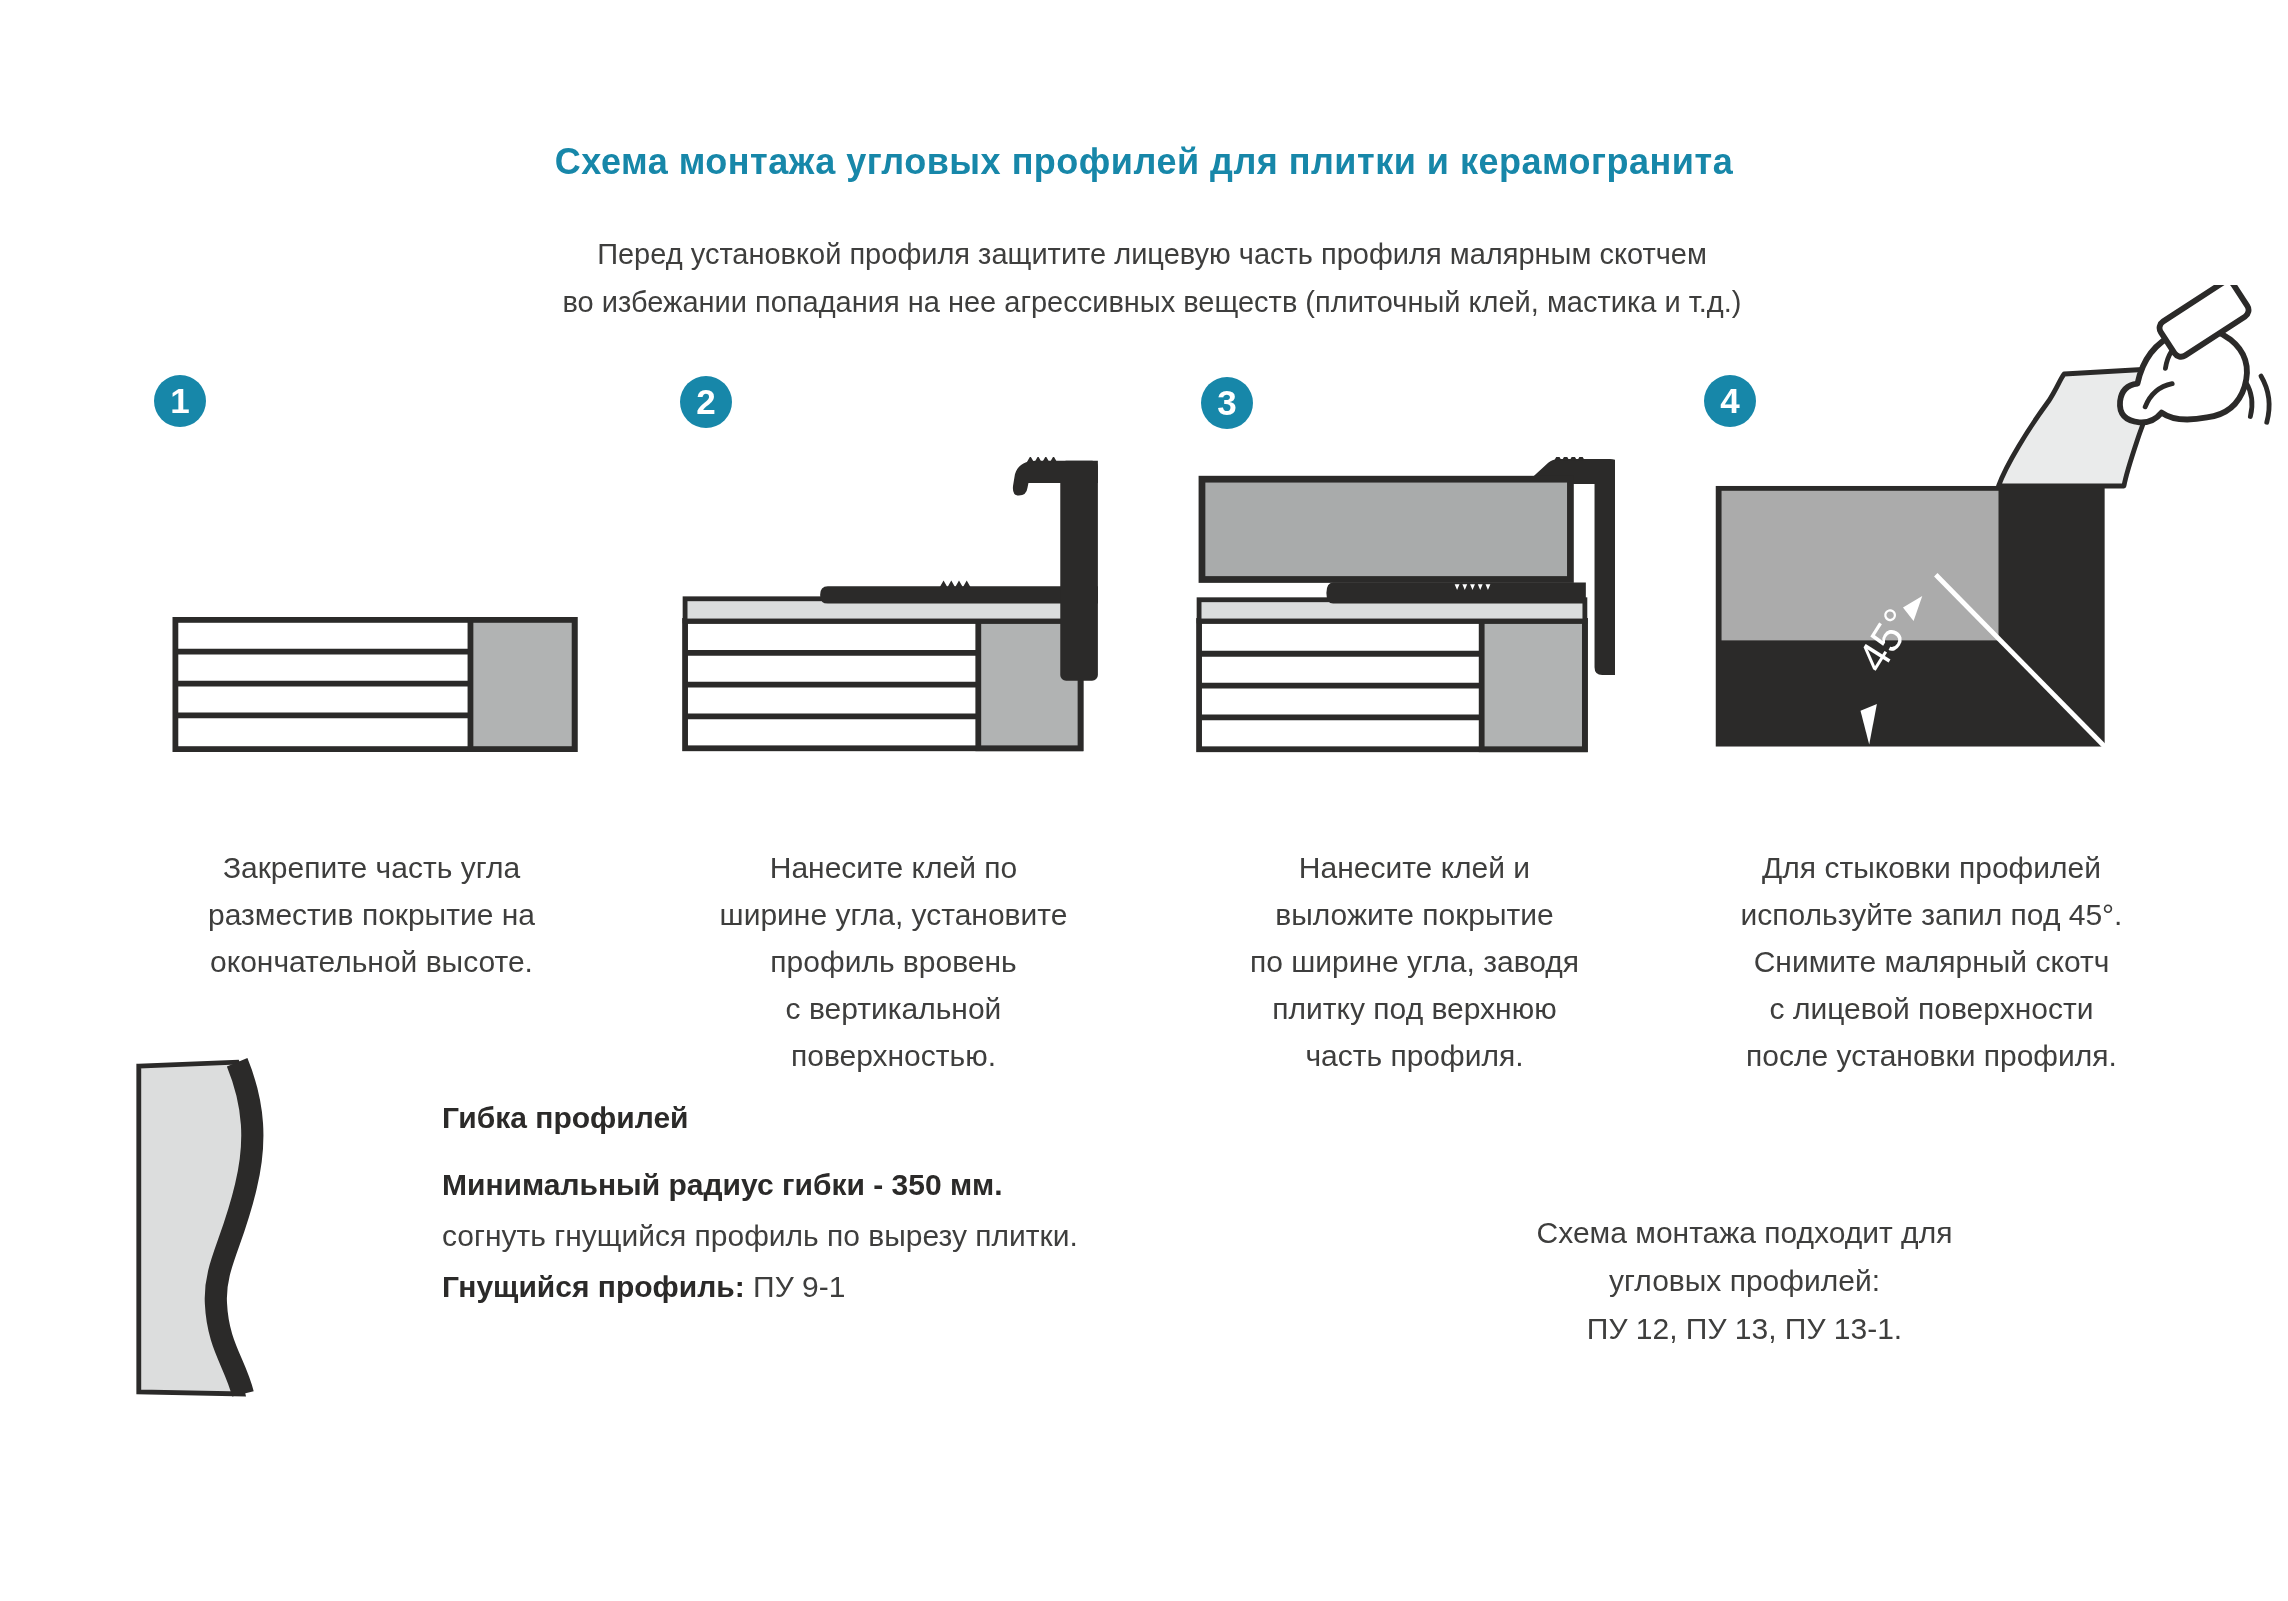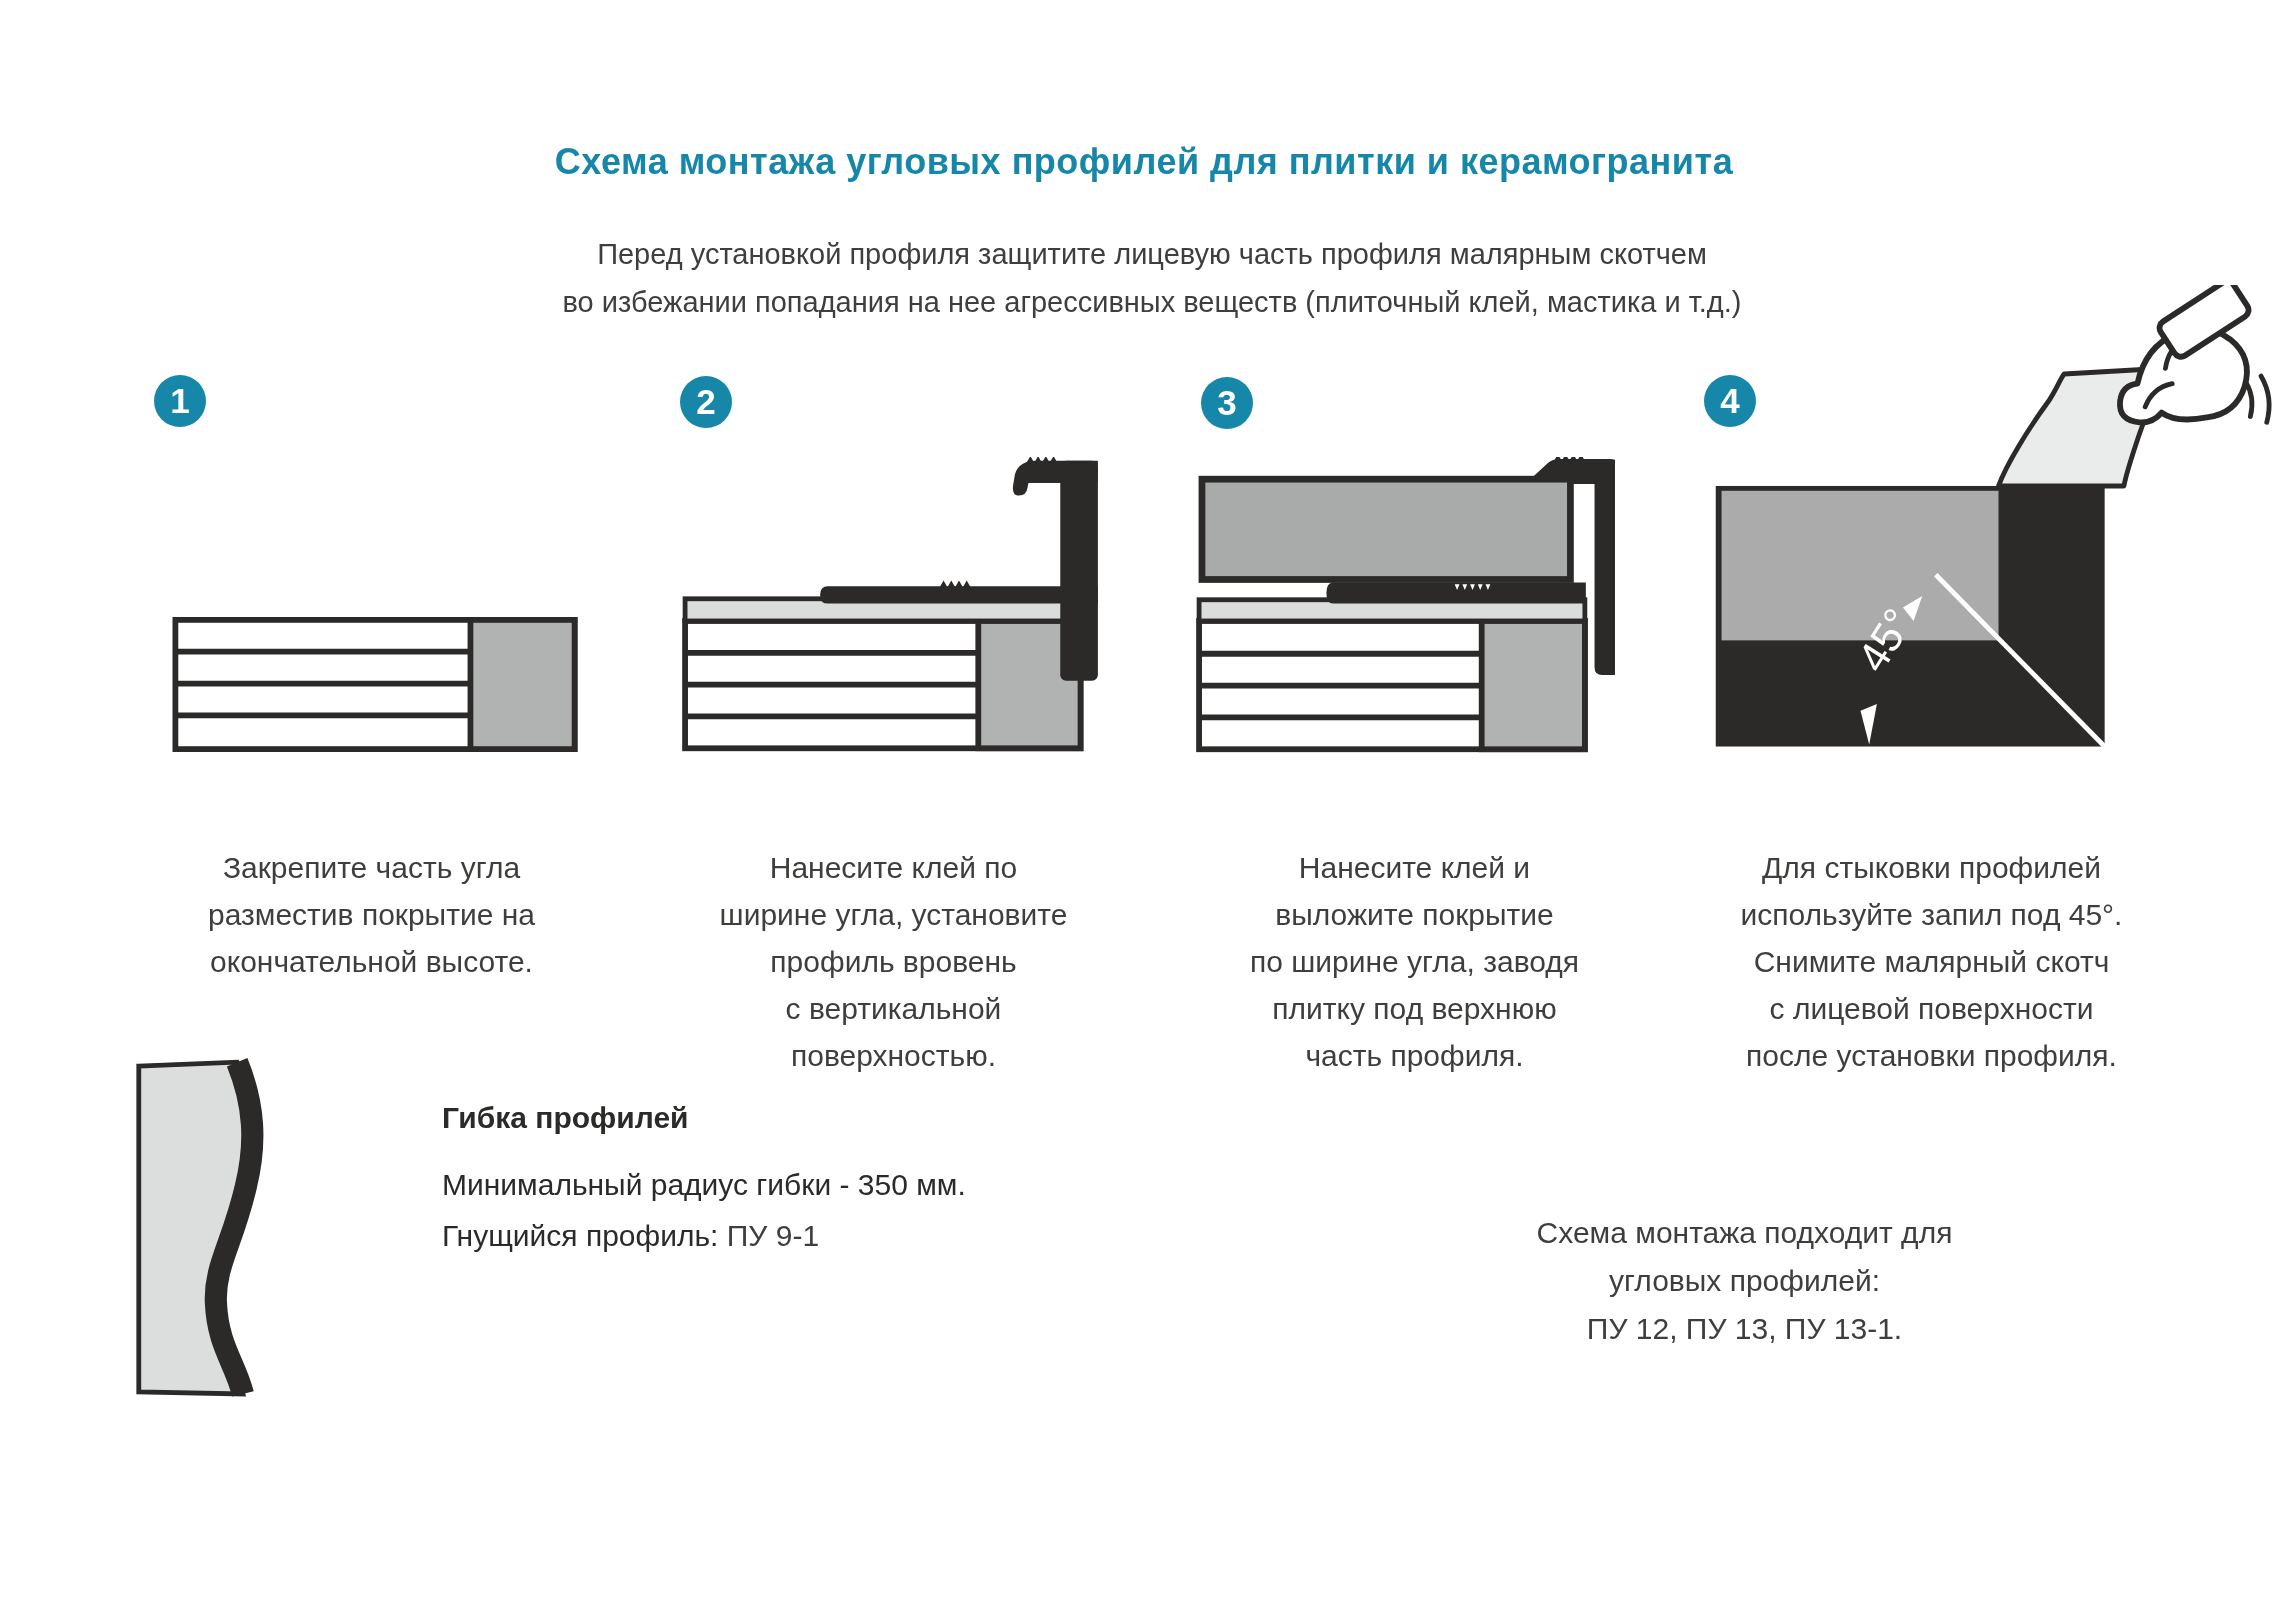--- a/index.html
+++ b/index.html
@@ -33,21 +33,21 @@
     display:flex;align-items:center;justify-content:center;
   }
   .caption{
     font-size:30px;line-height:47px;text-align:center;white-space:pre-line;
     color:var(--text);
     margin-top:35px;
   }
   .bend-text{left:442px;top:1101px;width:946px;}
   .bend-heading{font-size:30px;font-weight:bold;color:var(--ink);margin-bottom:24px;}
   .bend-line{font-size:30px;line-height:51px;color:var(--text);}
-  .bold{font-weight:normal;color:var(--ink);}
+  .bold{font-weight:bold;color:var(--ink);}
   .compat{
     left:1503px;top:1209px;width:483px;text-align:center;
     font-size:30px;line-height:48px;white-space:pre-line;color:var(--text);
   }
   svg{display:block;}
 </style>
 </head>
 <body>
 
 <div class="abs page-title">Схема монтажа угловых профилей для плитки и керамогранита</div>
@@ -157,19 +157,20 @@
 после установки профиля.</div>
 
 <svg class="abs" style="left:133px;top:1056px;" width="135" height="348" viewBox="0 0 140 360">
   <path d="M6,10 L108,6 C 126,50 128,90 117,135 C 103,195 84,218 86,256 C 88,300 106,318 114,350 L6,348 Z" fill="#dcdddd" stroke="#2b2a29" stroke-width="5"></path>
   <path d="M108,6 C 126,50 128,90 117,135 C 103,195 84,218 86,256 C 88,300 106,318 114,350" fill="none" stroke="#2b2a29" stroke-width="23"></path>
 </svg>
 
 <div class="abs bend-text">
   <div class="bend-heading">Гибка профилей</div>
   <div class="bend-line bold">Минимальный радиус гибки - 350 мм.</div>
+  <div class="bend-line">согнуть гнущийся профиль по вырезу плитки.</div>
   <div class="bend-line"><span class="bold">Гнущийся профиль:</span><span> ПУ 9-1</span></div>
 </div>
 
 <div class="abs compat">Схема монтажа подходит для
 угловых профилей:
 ПУ 12, ПУ 13, ПУ 13-1.</div>
 
 
 </body></html>

